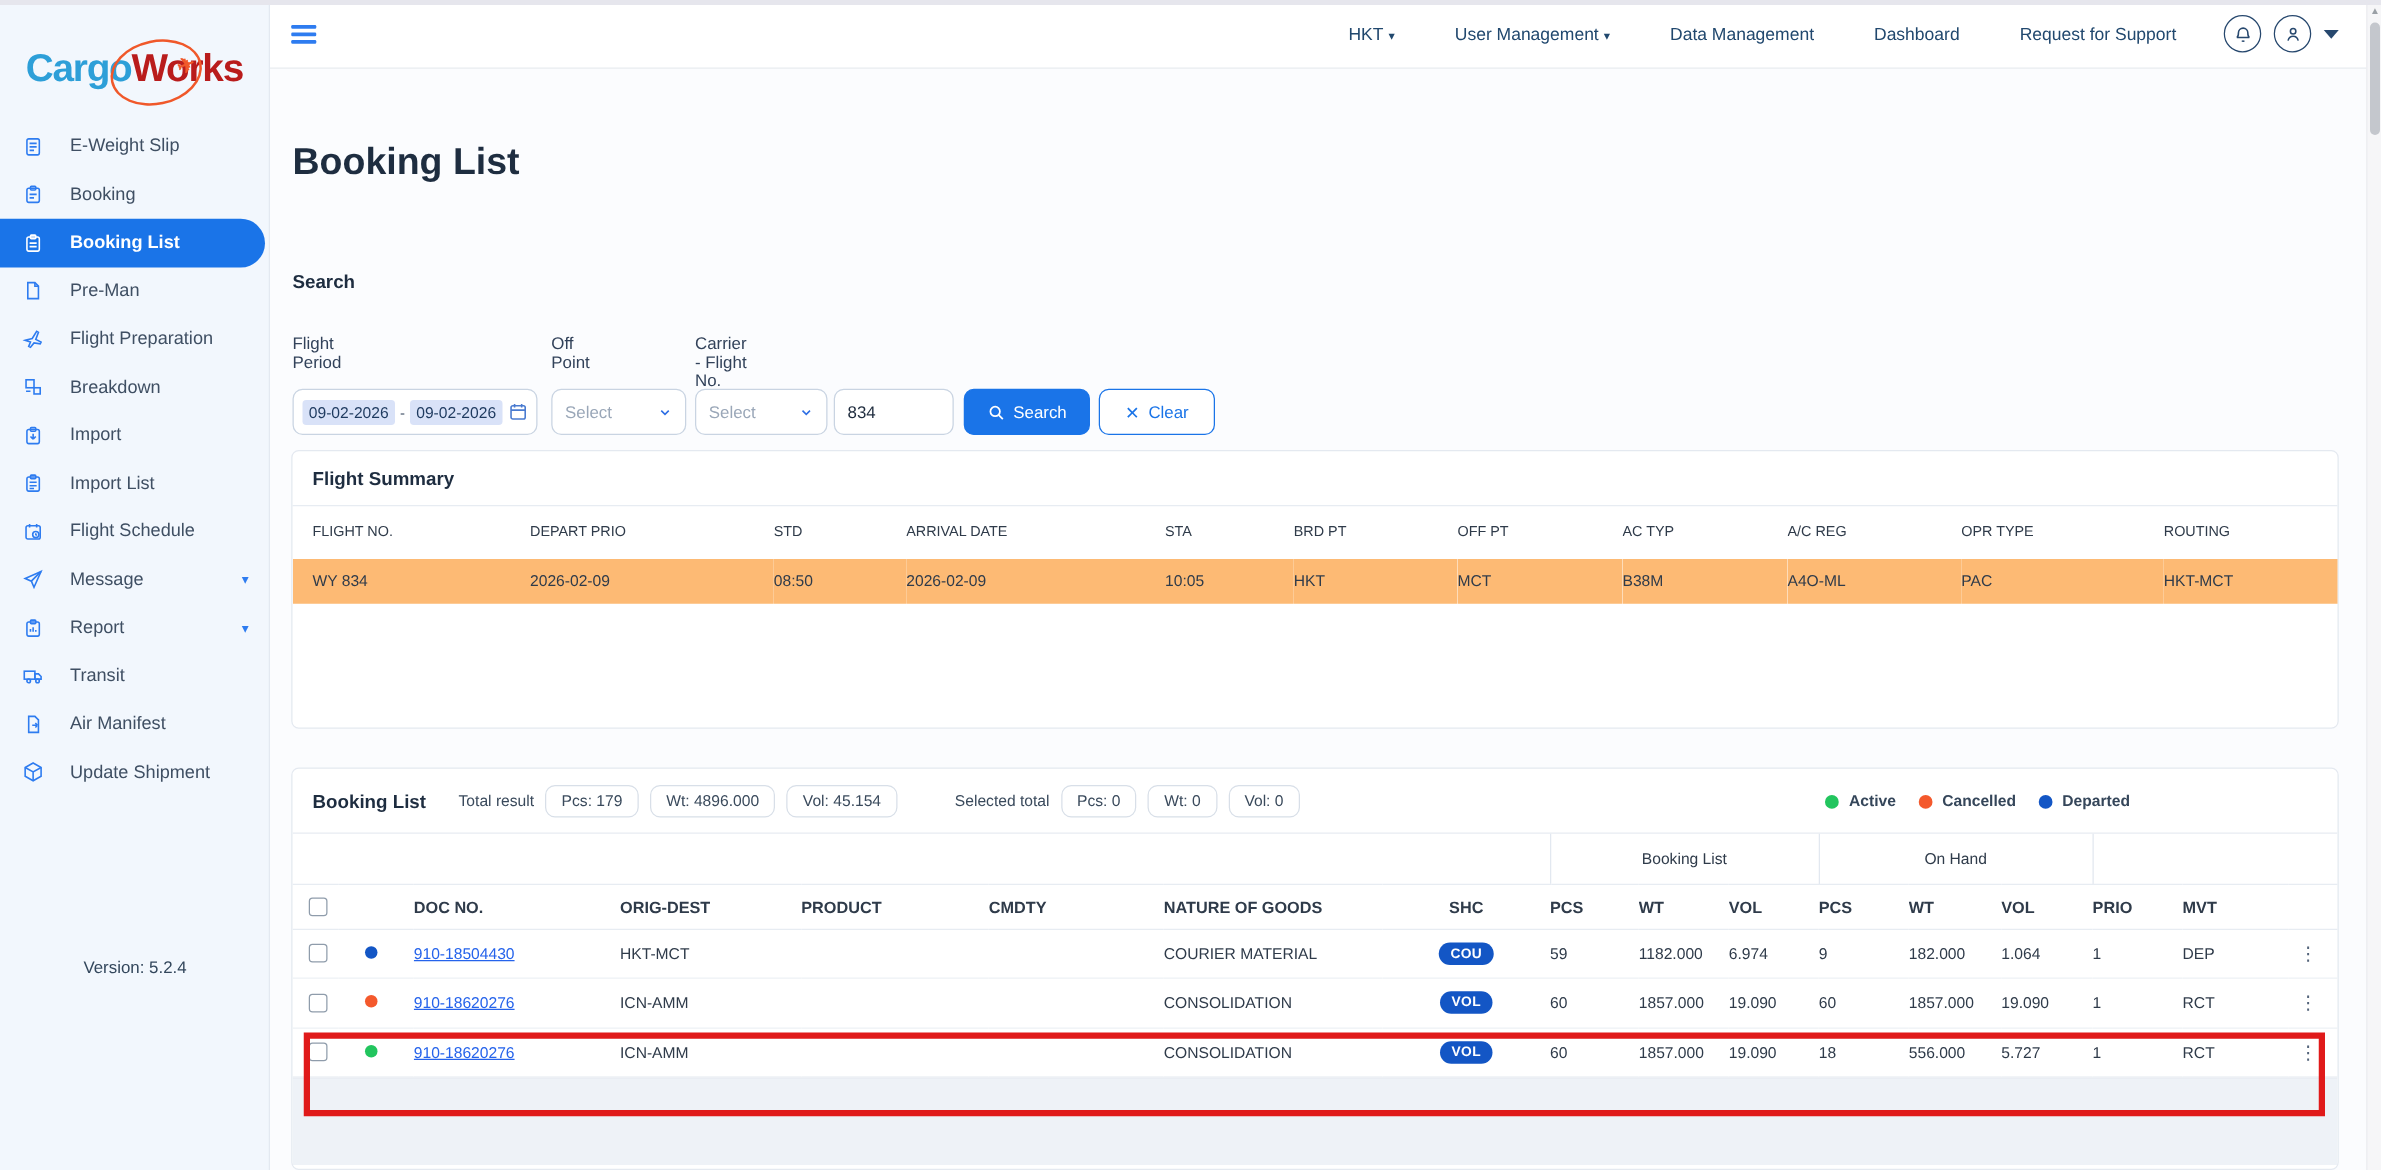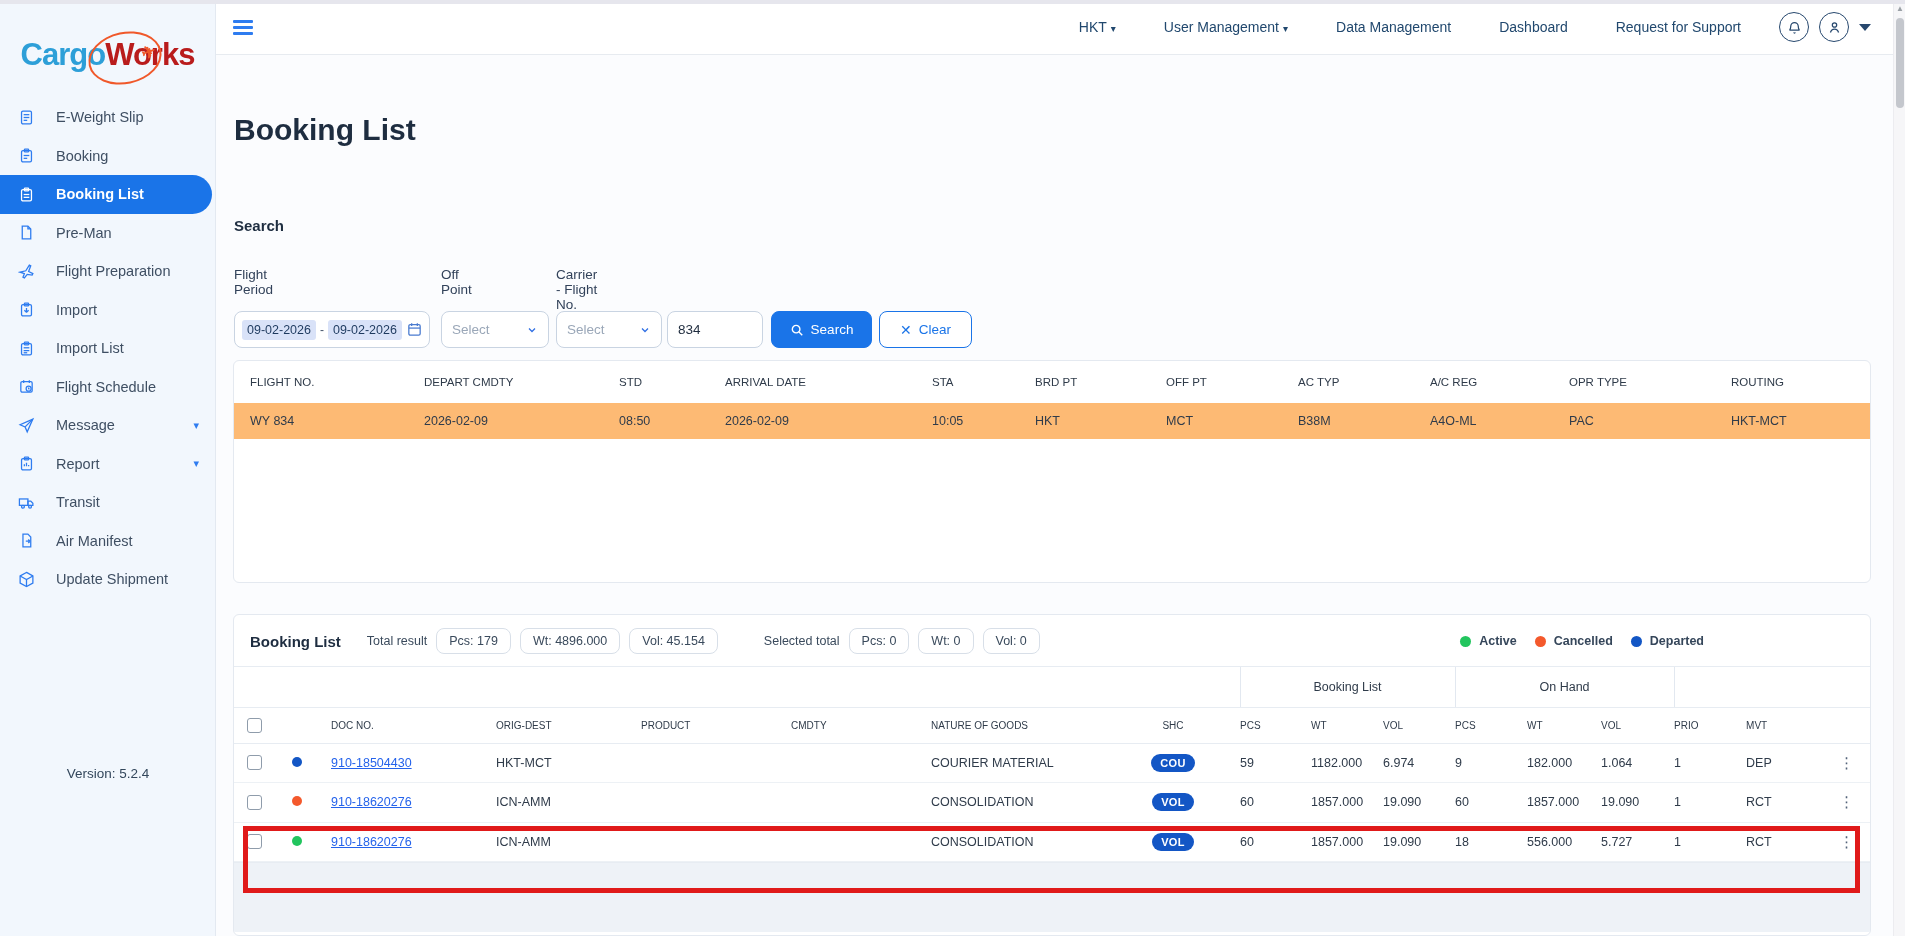--- a/index.html
+++ b/index.html
@@ -79,21 +79,21 @@
   .bl-title { font-size:15px; font-weight:bold; color:#1e2d40; }
   .tot-label { font-size:12.5px; color:#3a4a5c; margin-left:26px; }
   .pill { border:1px solid #d8dfe8; border-radius:8px; background:#fff; padding:5px 12px; font-size:12.5px; color:#3a4a5c; margin-left:9px; }
   .sel-label { margin-left:46px; }
   .legend { margin-left:auto; display:flex; align-items:center; gap:8px; font-size:12.5px; color:#35465a; margin-right:140px; }
   .ldot { width:11px; height:11px; border-radius:50%; display:inline-block; }
   .ldot + span { margin-right:10px;font-weight:bold; }
 
   .bl-table thead tr.grp th { height:40px; font-size:12.5px; font-weight:normal; text-align:center; border-bottom:1px solid #e7ecf2; }
   .grp-cell { border-left:1px solid #e2e8f0; border-right:1px solid #e2e8f0; }
-  .bl-table thead tr.cols th { height:36px; font-size:10px; font-weight:normal; border-bottom:1px solid #e7ecf2; }
+  .bl-table thead tr.cols th { height:36px; font-size:13px; font-weight:bold; border-bottom:1px solid #e7ecf2; }
   .bl-table tbody td { height:39.5px; border-bottom:1px solid #edf1f5; font-size:12.5px; }
   .cb { width:15px; height:15px; border:1.5px solid #8f9cab; border-radius:3px; background:#fff; display:inline-block; vertical-align:middle; cursor:pointer; margin-left:13px; }
   .dot { width:10px; height:10px; border-radius:50%; display:inline-block; margin-left:21px; }
   .dot-departed { background:#1356c5; } .dot-cancelled { background:#f4592c; } .dot-active { background:#22c55e; }
   .doclink { color:#2563eb; text-decoration:underline; cursor:pointer; }
   .shc-badge { display:inline-block; background:#1356c5; color:#fff; font-size:11px; font-weight:bold; border-radius:10px; padding:3px 9px; letter-spacing:0.3px; }
   td.shc-col { text-align:center; }
   .kebab { color:#53637a; font-size:15px; letter-spacing:0; cursor:pointer; padding-left:8px; }
   .bl-footer { height:70px; background:#eef2f7; border-top:1px solid #e7ecf2; }
 
@@ -154,20 +154,30 @@
         </span>
       <span>Pre-Man</span>
     </div>
     <div class="nav-item">
       <span class="nicon">
           <svg viewBox="0 0 24 24" fill="none" stroke="currentColor" stroke-width="1.8">
             <path d="M3 13l8-2 5-8 2 1-3 8 6 3-1 2-7-1-4 5-2-1 2-5z"></path>
           </svg>
         </span>
       <span>Flight Preparation</span>
+    </div>
+    <div class="nav-item">
+      <span class="nicon">
+          <svg viewBox="0 0 24 24" fill="none" stroke="currentColor" stroke-width="1.8">
+            <rect x="4" y="4" width="9" height="9"></rect>
+            <rect x="13" y="13" width="7" height="7"></rect>
+            <line x1="4" y1="17" x2="9" y2="17"></line>
+          </svg>
+        </span>
+      <span>Breakdown</span>
     </div>
     <div class="nav-item">
       <span class="nicon">
           <svg viewBox="0 0 24 24" fill="none" stroke="currentColor" stroke-width="1.8">
             <rect x="5" y="5" width="14" height="16" rx="2"></rect>
             <rect x="9" y="3" width="6" height="4" rx="1"></rect>
             <path d="M12 10v6m0 0l-3-3m3 3l3-3"></path>
           </svg>
         </span>
       <span>Import</span>
@@ -332,38 +342,39 @@
           <span>Search</span>
         </button>
       <button class="btn btn-clear">
           <span class="x-glyph">✕</span>
           <span>Clear</span>
         </button>
     </div>
   </div>
 
   <div class="card fs-card">
+    <div class="card-head">Flight Summary</div>
     <table class="fs-table">
       <colgroup>
           <col style="width:190px">
           <col style="width:195px">
           <col style="width:106px">
           <col style="width:207px">
           <col style="width:103px">
           <col style="width:131px">
           <col style="width:132px">
           <col style="width:132px">
           <col style="width:139px">
           <col style="width:162px">
           <col>
         </colgroup>
       <thead>
           <tr>
         <th>FLIGHT NO.</th>
-        <th>DEPART CMDTY</th>
+        <th>DEPART PRIO</th>
         <th>STD</th>
         <th>ARRIVAL DATE</th>
         <th>STA</th>
         <th>BRD PT</th>
         <th>OFF PT</th>
         <th>AC TYP</th>
         <th>A/C REG</th>
         <th>OPR TYPE</th>
         <th>ROUTING</th>
       </tr>

